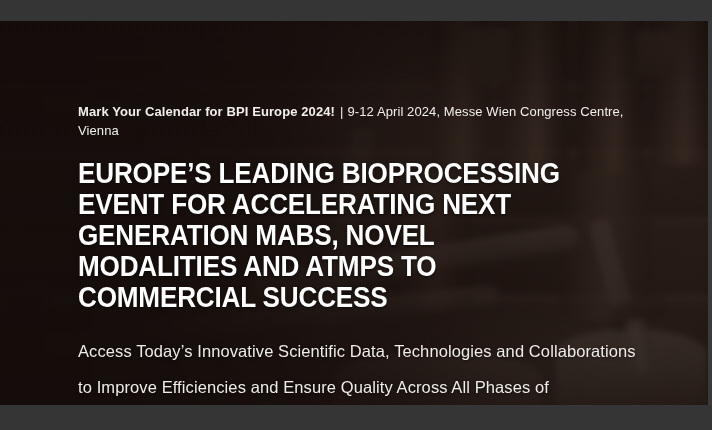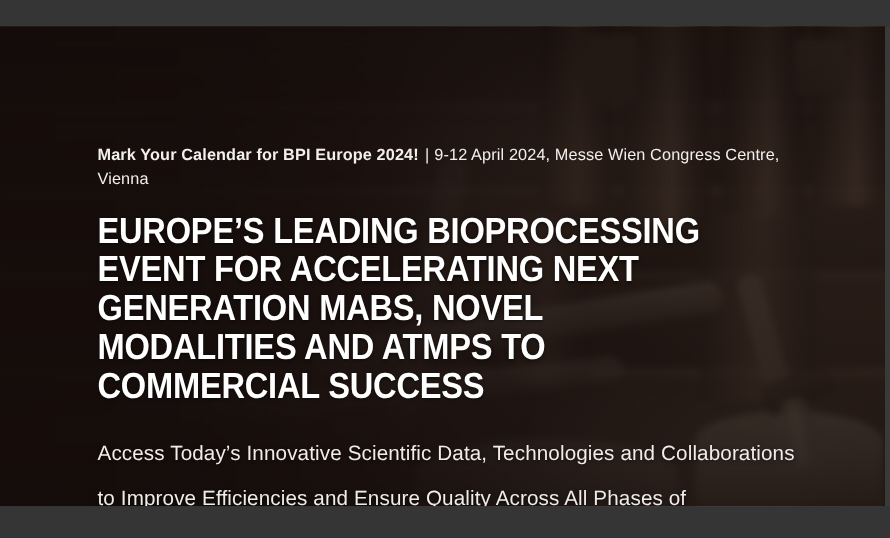--- a/index.html
+++ b/index.html
@@ -221,21 +221,21 @@
     left: 78px;
     top: 77px;
     width: 560px;
     color: #ffffff;
   }
 
   .eyebrow {
     font-size: 13px;
     line-height: 19px;
     color: #f2efec;
-    margin: 16px 0 18px 0;
+    margin: 4px 0 18px 0;
     letter-spacing: .1px;
   }
   .eyebrow .strong { font-weight: 700; }
   .eyebrow .sep    { padding: 0 4px 0 5px; }
   .eyebrow .detail { font-weight: 400; }
 
   .headline {
     margin: 0 0 20px 0;
     font-family: "Liberation Sans Narrow", "Liberation Sans", sans-serif;
     font-weight: 700;

